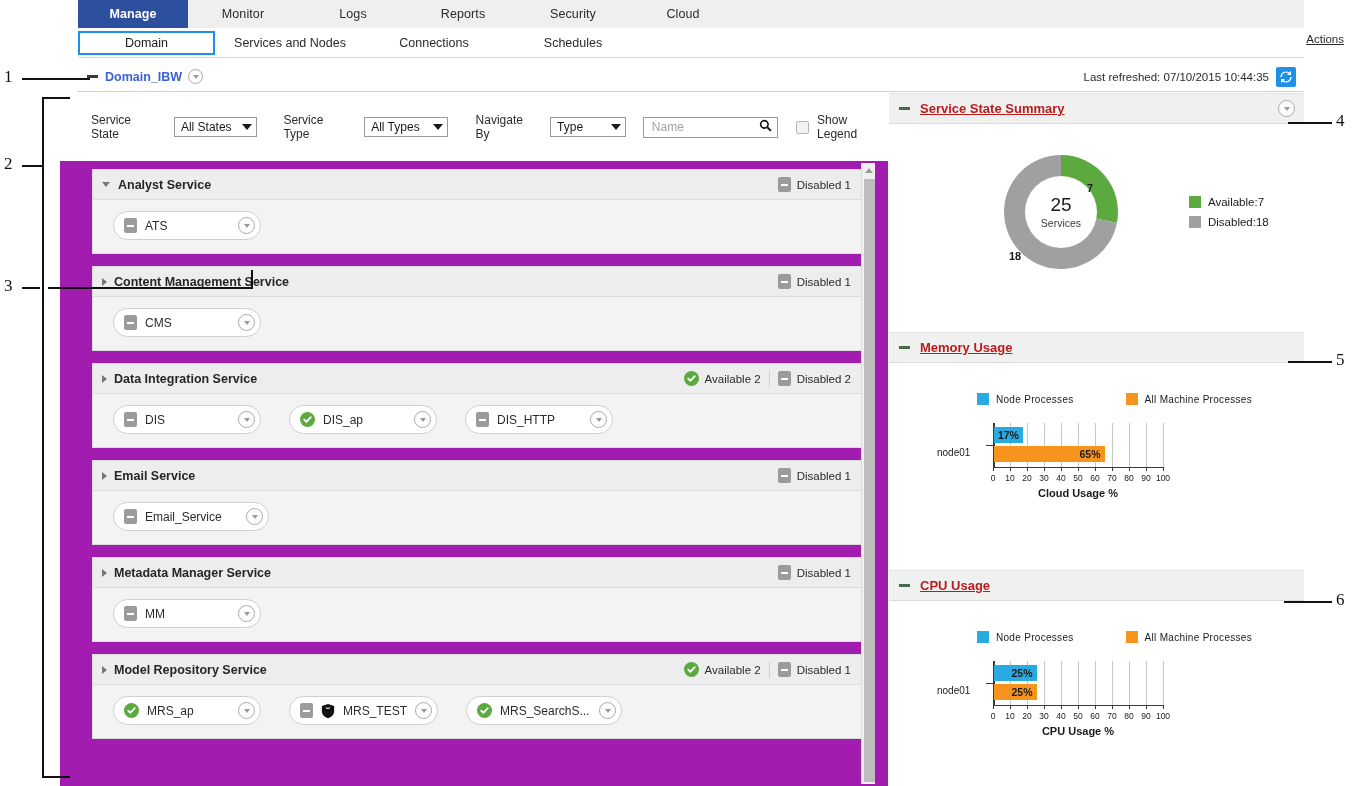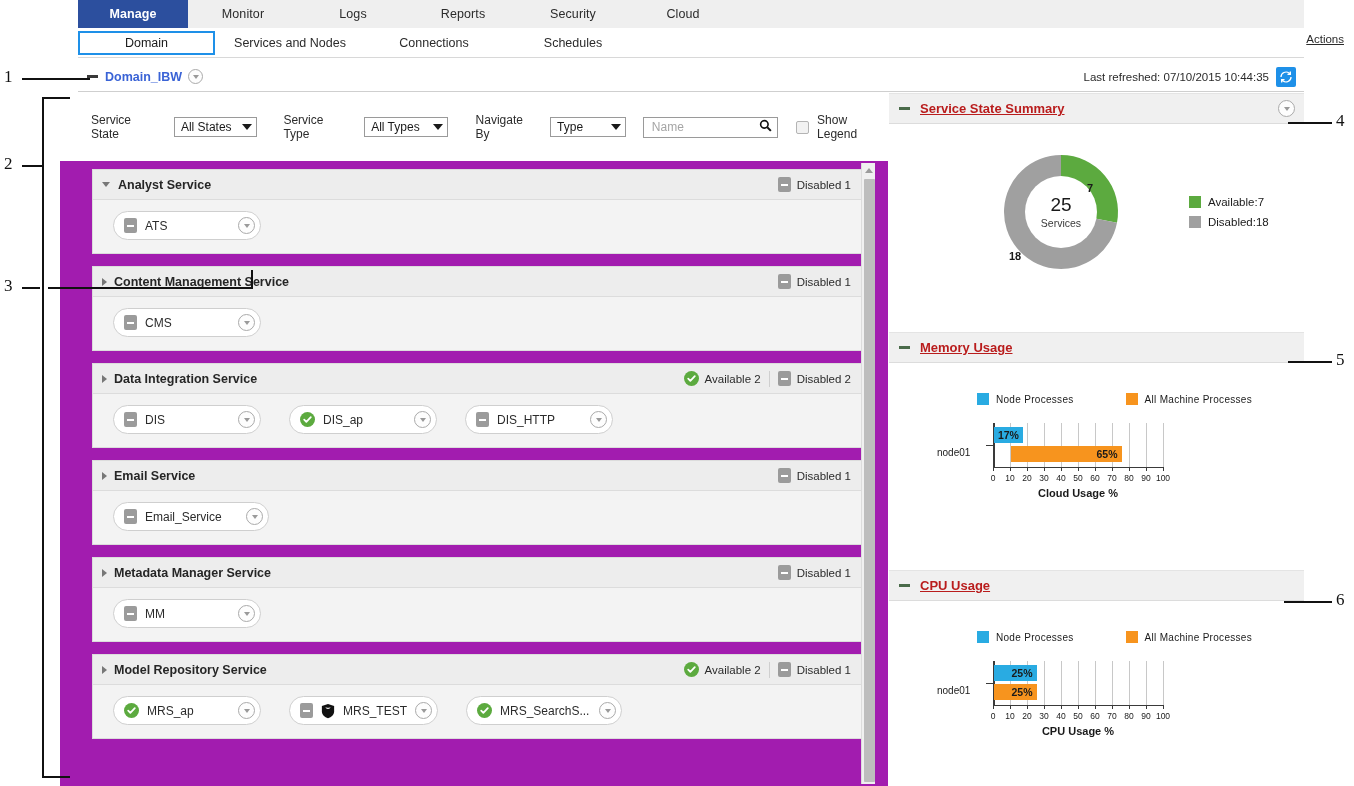--- a/index.html
+++ b/index.html
@@ -581,21 +581,21 @@
             <div class="gridline" style="left: 102px; height: 44px;"></div>
             <div class="gridline" style="left: 119px; height: 44px;"></div>
             <div class="gridline" style="left: 136px; height: 44px;"></div>
             <div class="gridline" style="left: 153px; height: 44px;"></div>
             <div class="gridline" style="left: 170px; height: 44px;"></div>
             <div style="position: absolute; left: 0px; top: 0px; width: 2px; height: 44px; background: rgb(58, 58, 58);"></div>
             <div style="position: absolute; left: -7px; top: 22px; width: 7px; height: 1px; background: rgb(58, 58, 58);"></div>
             <div class="bar" style="left: 1px; top: 4px; width: 28.9px; background: rgb(41, 171, 226);">
               <span>17%</span>
             </div>
-            <div class="bar" style="left: 18px; top: 23px; width: 110.5px; background: rgb(247, 148, 30); padding-left: 25px;">
+            <div class="bar" style="left: 1px; top: 23px; width: 110.5px; background: rgb(247, 148, 30); padding-left: 25px;">
               <span>65%</span>
             </div>
             <div class="axis-line" style="left: 0px; top: 44px; width: 170px;"></div>
             <div class="tick" style="left: 0px; top: 44px;"></div>
             <div class="tick-lbl" style="left: -10px; top: 50px; width: 20px;">0</div>
             <div class="tick" style="left: 17px; top: 44px;"></div>
             <div class="tick-lbl" style="left: 7px; top: 50px; width: 20px;">10</div>
             <div class="tick" style="left: 34px; top: 44px;"></div>
             <div class="tick-lbl" style="left: 24px; top: 50px; width: 20px;">20</div>
             <div class="tick" style="left: 51px; top: 44px;"></div>

